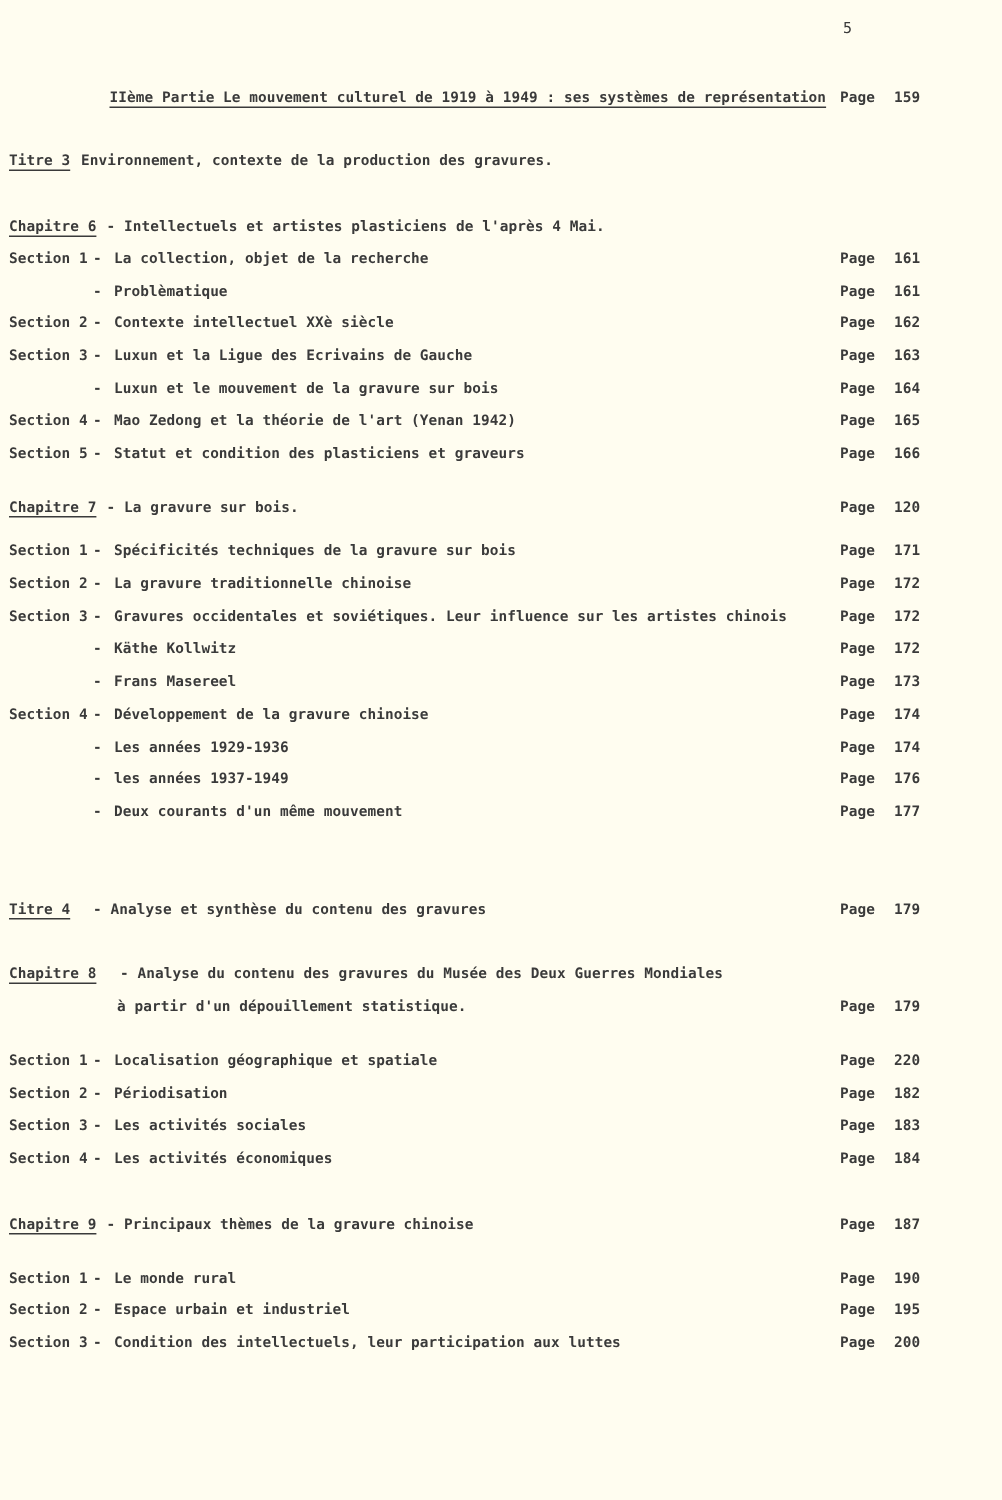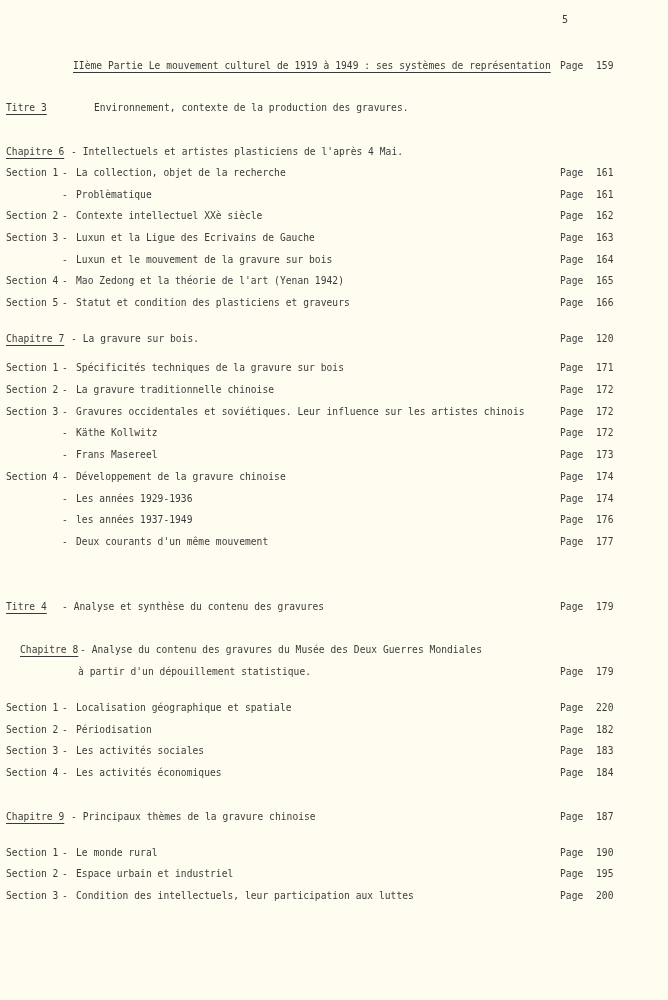--- a/index.html
+++ b/index.html
@@ -18,37 +18,37 @@
       letter-spacing: 0.05px;
     }
     .abs { position: absolute; white-space: nowrap; }
     .page-num { left: 562px; top: 14px; font-size: 10px; }
     .ul { text-decoration: underline; text-underline-offset: 3px; text-decoration-thickness: 1px; }
     .sec-label { left: 6px; }
     .sec-dash { left: 62px; }
     .sec-text { left: 76px; }
     .pg { left: 560px; }
     .pgnum { left: 596px; }
-    .row { position: absolute; left: 0; width: 620px; height: 14px; }
+    .row { position: absolute; left: 0; width: 620px; height: 14px; font-weight: bold; }
     .row span { position: absolute; white-space: nowrap; top: 0; }
   </style>
 </head>
 <body>
 
 <div class="abs page-num">5</div>
 
 <div class="row" style="top:60px;">
   <span class="ul" style="left:73px;">IIème Partie Le mouvement culturel de 1919 à 1949 : ses systèmes de représentation</span>
   <span class="pg">Page</span>
   <span class="pgnum">159</span>
 </div>
 
 <div class="row" style="top:102px;">
   <span class="ul" style="left:6px;">Titre 3</span>
-  <span style="left:54px;margin-left:40px;">Environnement, contexte de la production des gravures.</span>
+  <span style="left:54px;">Environnement, contexte de la production des gravures.</span>
 </div>
 
 <div class="row" style="top:146px;">
   <span class="ul" style="left:6px;">Chapitre 6</span>
   <span style="left:71px;">- Intellectuels et artistes plasticiens de l'après 4 Mai.</span>
 </div>
 
 <div class="row" style="top:167px;">
   <span class="sec-label">Section 1</span>
   <span class="sec-dash">-</span>
@@ -171,21 +171,21 @@
 </div>
 
 <div class="row" style="top:601px;">
   <span class="ul" style="left:6px;">Titre 4</span>
   <span style="left:62px;">- Analyse et synthèse du contenu des gravures</span>
   <span class="pg">Page</span>
   <span class="pgnum">179</span>
 </div>
 
 <div class="row" style="top:644px;">
-  <span class="ul" style="left:20px;">Chapitre 8</span>
+  <span class="ul" style="left:6px;">Chapitre 8</span>
   <span style="left:80px;">- Analyse du contenu des gravures du Musée des Deux Guerres Mondiales</span>
 </div>
 <div class="row" style="top:666px;">
   <span style="left:78px;">à partir d'un dépouillement statistique.</span>
   <span class="pg">Page</span>
   <span class="pgnum">179</span>
 </div>
 
 <div class="row" style="top:702px;">
   <span class="sec-label">Section 1</span>

